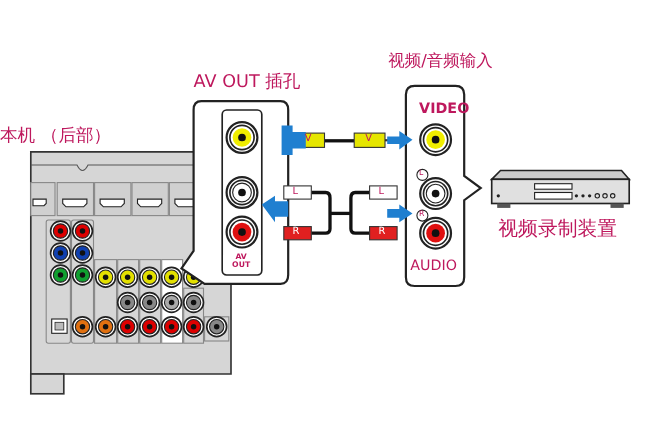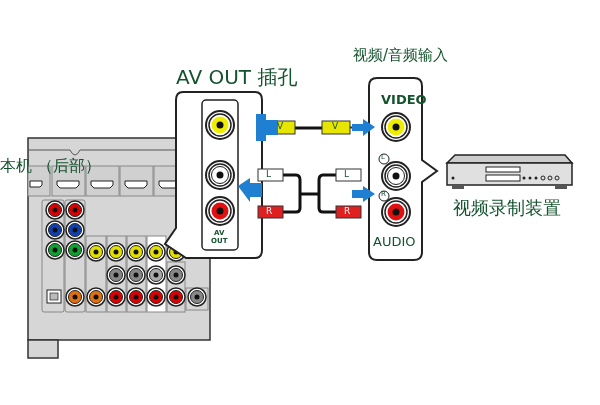--- a/index.html
+++ b/index.html
@@ -1,17 +1,17 @@
 <!DOCTYPE html>
 <html><head>
 <meta charset="utf-8">
 <style>
   html,body{margin:0;padding:0;background:#fff;}
   body{width:600px;height:405px;position:relative;overflow:hidden;font-family:"DejaVu Sans",sans-serif;}
-  .lbl{position:absolute;color:#14532d;white-space:nowrap;}
+  .lbl{position:absolute;color:#be185d;white-space:nowrap;}
   #diagram{position:absolute;left:0;top:0;}
 </style>
 </head>
 <body>
 
 <svg id="diagram" width="600" height="405" viewBox="0 0 600 405">
   <defs>
     <g id="jack-red">
         <circle r="9" fill="#fff" stroke="#222" stroke-width="1.5"></circle>
         <circle r="6.5" fill="#d00" stroke="#222" stroke-width="1"></circle>
@@ -180,22 +180,22 @@
     <circle cx="530" cy="178" r="1.5" fill="#222"></circle>
     <circle cx="536" cy="178" r="1.5" fill="#222"></circle>
     <circle cx="543" cy="178" r="2" fill="none" stroke="#222"></circle>
     <circle cx="550" cy="178" r="2" fill="none" stroke="#222"></circle>
     <circle cx="557" cy="178" r="2" fill="none" stroke="#222"></circle>
     <rect x="452" y="185" width="12" height="4" fill="#555"></rect>
     <rect x="555" y="185" width="12" height="4" fill="#555"></rect>
   </g>
 </svg>
 
-<div class="lbl" style="left:0;top:113px;font-size:16px;margin-top:43px;">本机 （后部）</div>
-<div class="lbl" style="left:176px;top:64px;font-size:20px;">AV OUT 插孔</div>
+<div class="lbl" style="left:0;top:113px;font-size:16px;">本机 （后部）</div>
+<div class="lbl" style="left:176px;top:64px;font-size:16px;">AV OUT 插孔</div>
 <div class="lbl" style="left:353px;top:46px;font-size:15px;">视频/音频输入</div>
 <div class="lbl" style="left:453px;top:196px;font-size:18px;">视频录制装置</div>
 <div class="lbl" style="left:381px;top:92px;font-size:13px;font-weight:bold;">VIDEO</div>
 <div class="lbl" style="left:373px;top:234px;font-size:13px;font-weight:normal;">AUDIO</div>
 <div class="lbl" style="left:381px;top:153px;font-size:7px;">L</div>
 <div class="lbl" style="left:381px;top:190px;font-size:7px;">R</div>
 <div class="lbl" style="left:211px;top:229px;font-size:7px;font-weight:bold;text-align:center;white-space:pre;line-height:8px;">AV
 OUT</div>
 <div class="lbl" style="left:277px;top:121px;font-size:9px;">V</div>
 <div class="lbl" style="left:332px;top:121px;font-size:9px;">V</div>

